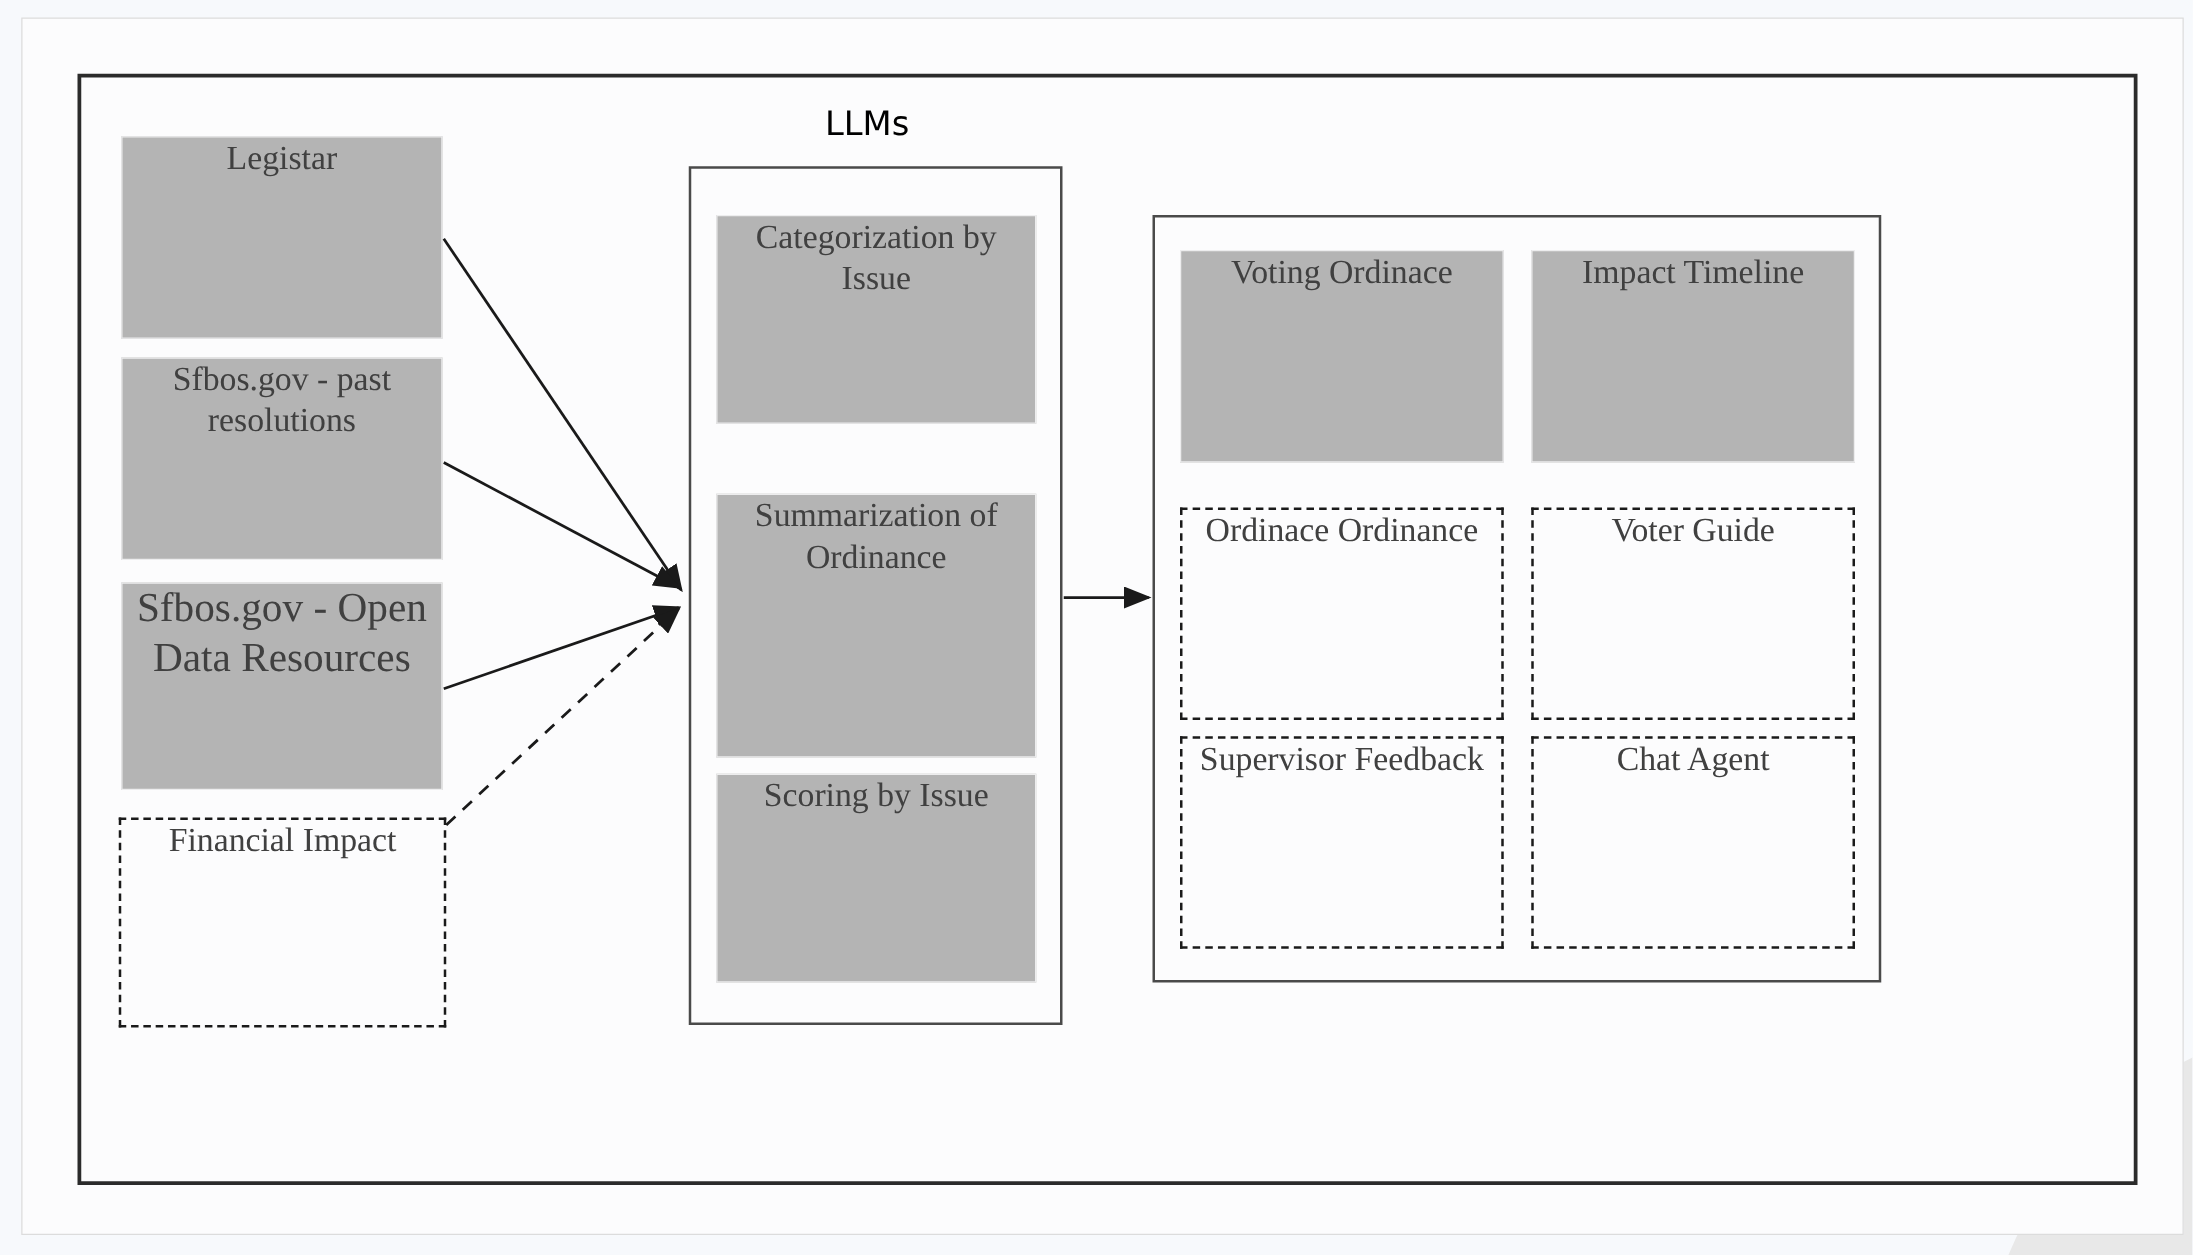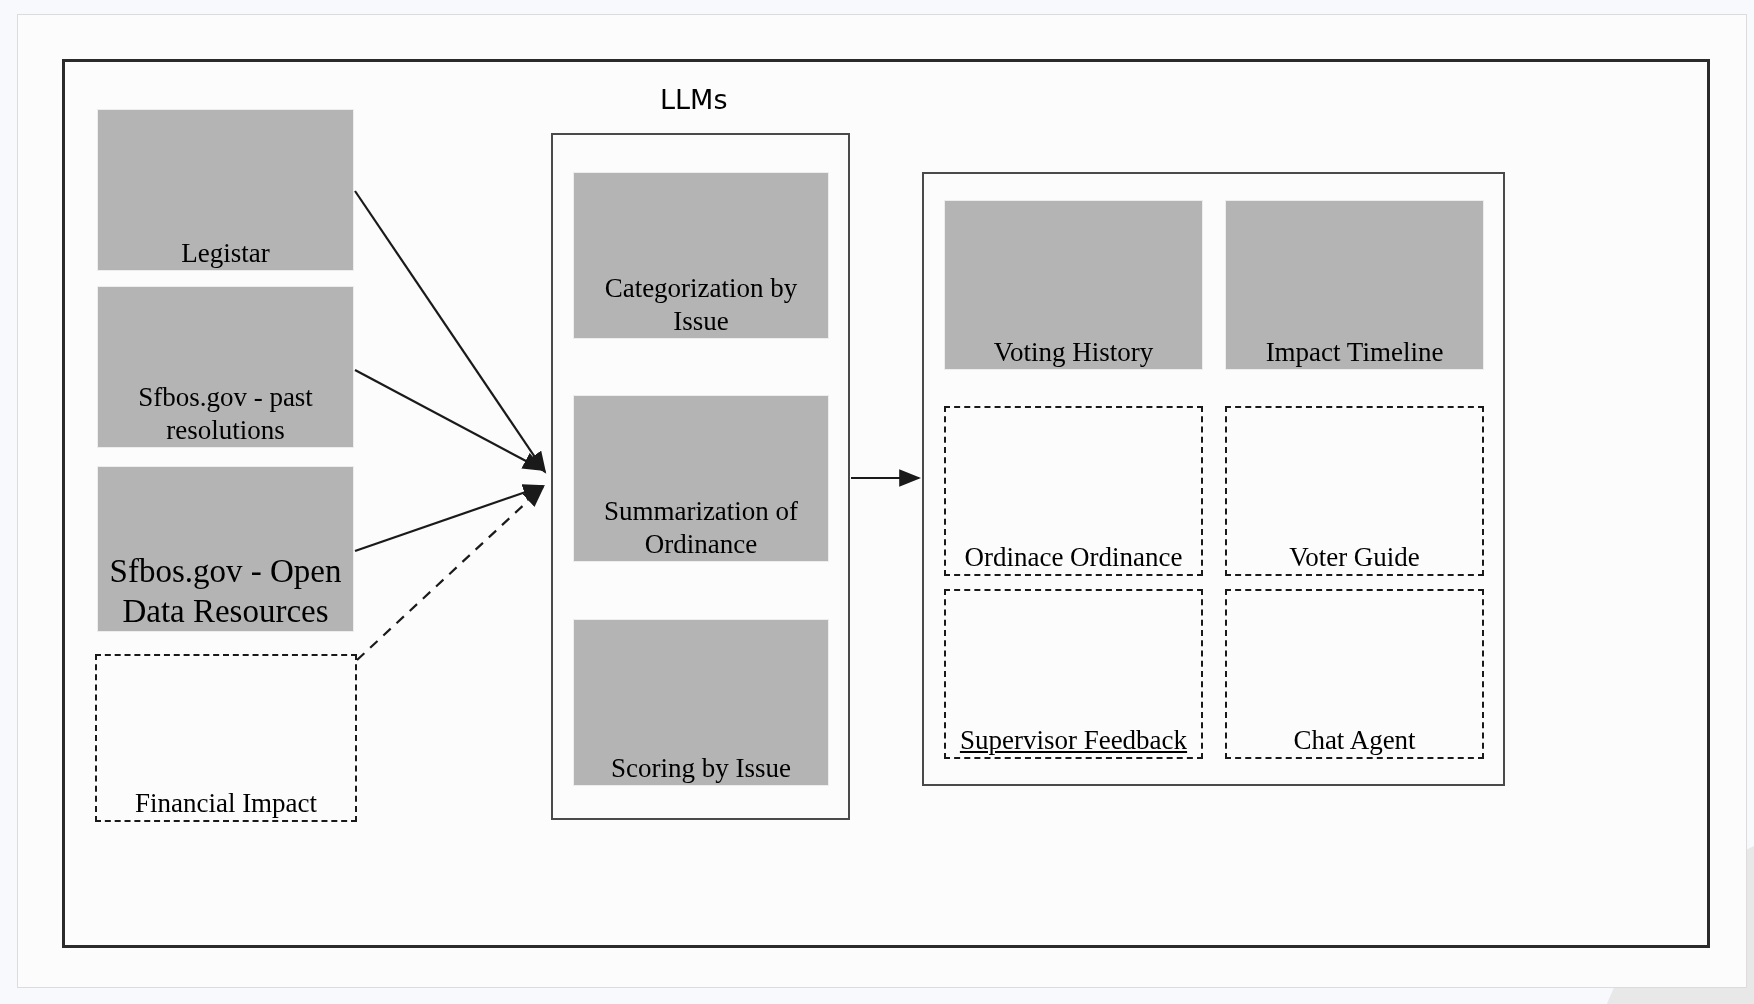--- a/index.html
+++ b/index.html
@@ -51,25 +51,25 @@
     border: 3px solid #2b2b2b;
     box-sizing: border-box;
     z-index: 2;
   }
 
   
   .node {
     position: absolute;
     box-sizing: border-box;
     display: flex;
-    align-items: flex-end;
+    align-items: flex-start;
     justify-content: center;
     text-align: center;
     line-height: 1.22;
-    color: #000000;
+    color: #404040;
     z-index: 4;
   }
   .node.solid {
     background: #b4b4b4;
     border: 1px solid #ededee;
   }
   .node.dashed {
     background: #fcfcfd;
     border: 2px dashed #1a1a1a;
   }
@@ -130,47 +130,47 @@
   </div>
 
   <div class="group-title" style="left:660px; top:84px;">LLMs</div>
 
   <div class="group-box" style="left:551px; top:133px; width:299px; height:687px;"></div>
 
   <div class="node solid" style="left:573px; top:172px; width:256px; height:167px; font-size:27px;">
     <span class="label">Categorization by Issue</span>
   </div>
 
-  <div class="node solid" style="left:573px; top:395px; width:256px; height:167px; font-size:27px;">
+  <div class="node solid" style="left:573px; top:395px; width:256px; height:211px; font-size:27px;">
     <span class="label">Summarization of Ordinance</span>
   </div>
 
   <div class="node solid" style="left:573px; top:619px; width:256px; height:167px; font-size:27px;">
     <span class="label">Scoring by Issue</span>
   </div>
 
   <div class="group-box" style="left:922px; top:172px; width:583px; height:614px;"></div>
 
   <div class="node solid" style="left:944px; top:200px; width:259px; height:170px; font-size:27px;">
-    <span class="label">Voting History</span>
+    <span class="label">Voting Ordinace</span>
   </div>
 
   <div class="node solid" style="left:1225px; top:200px; width:259px; height:170px; font-size:27px;">
     <span class="label">Impact Timeline</span>
   </div>
 
   <div class="node dashed" style="left:944px; top:406px; width:259px; height:170px; font-size:27px;">
     <span class="label">Ordinace Ordinance</span>
   </div>
 
   <div class="node dashed" style="left:1225px; top:406px; width:259px; height:170px; font-size:27px;">
     <span class="label">Voter Guide</span>
   </div>
 
-  <div class="node dashed" style="left:944px; top:589px; width:259px; height:170px; font-size:27px;text-decoration:underline;">
+  <div class="node dashed" style="left:944px; top:589px; width:259px; height:170px; font-size:27px;">
     <span class="label">Supervisor Feedback</span>
   </div>
 
   <div class="node dashed" style="left:1225px; top:589px; width:259px; height:170px; font-size:27px;">
     <span class="label">Chat Agent</span>
   </div>
 
   <svg id="connectors" viewBox="0 0 1754 1004" xmlns="http://www.w3.org/2000/svg">
     <defs>
       <marker id="arrowhead" markerWidth="10" markerHeight="8" refX="9" refY="4" orient="auto" markerUnits="strokeWidth">

